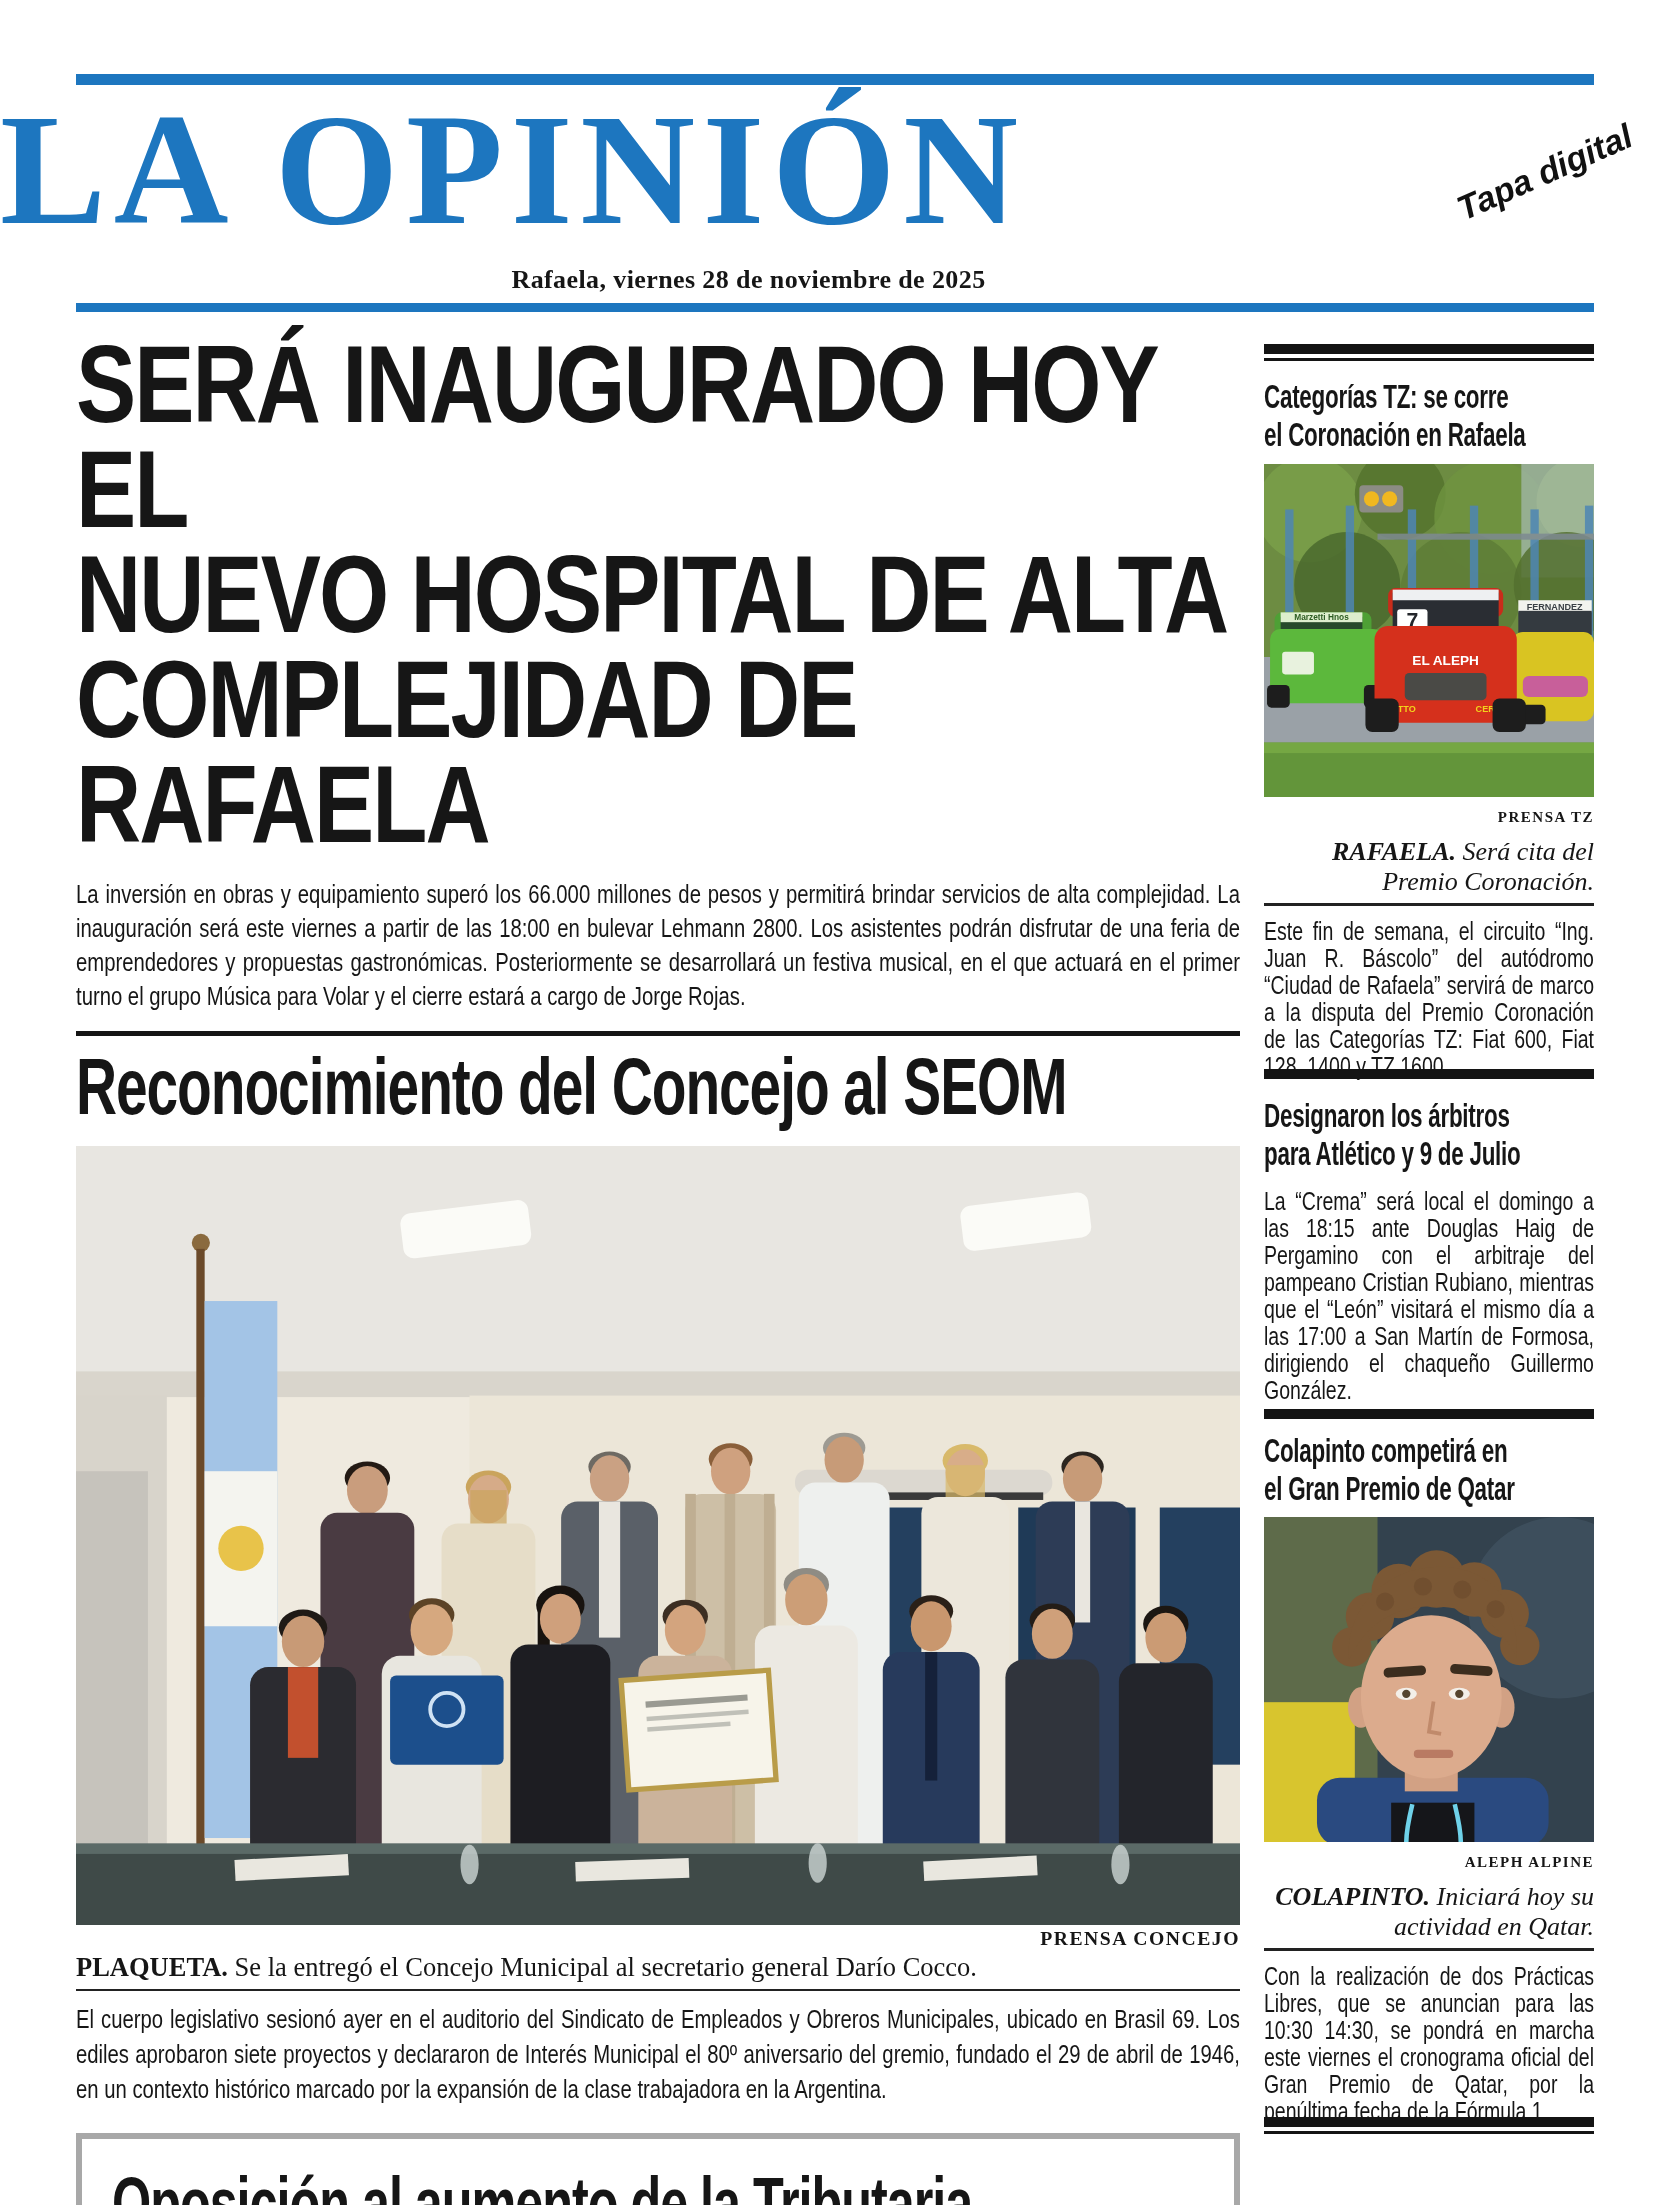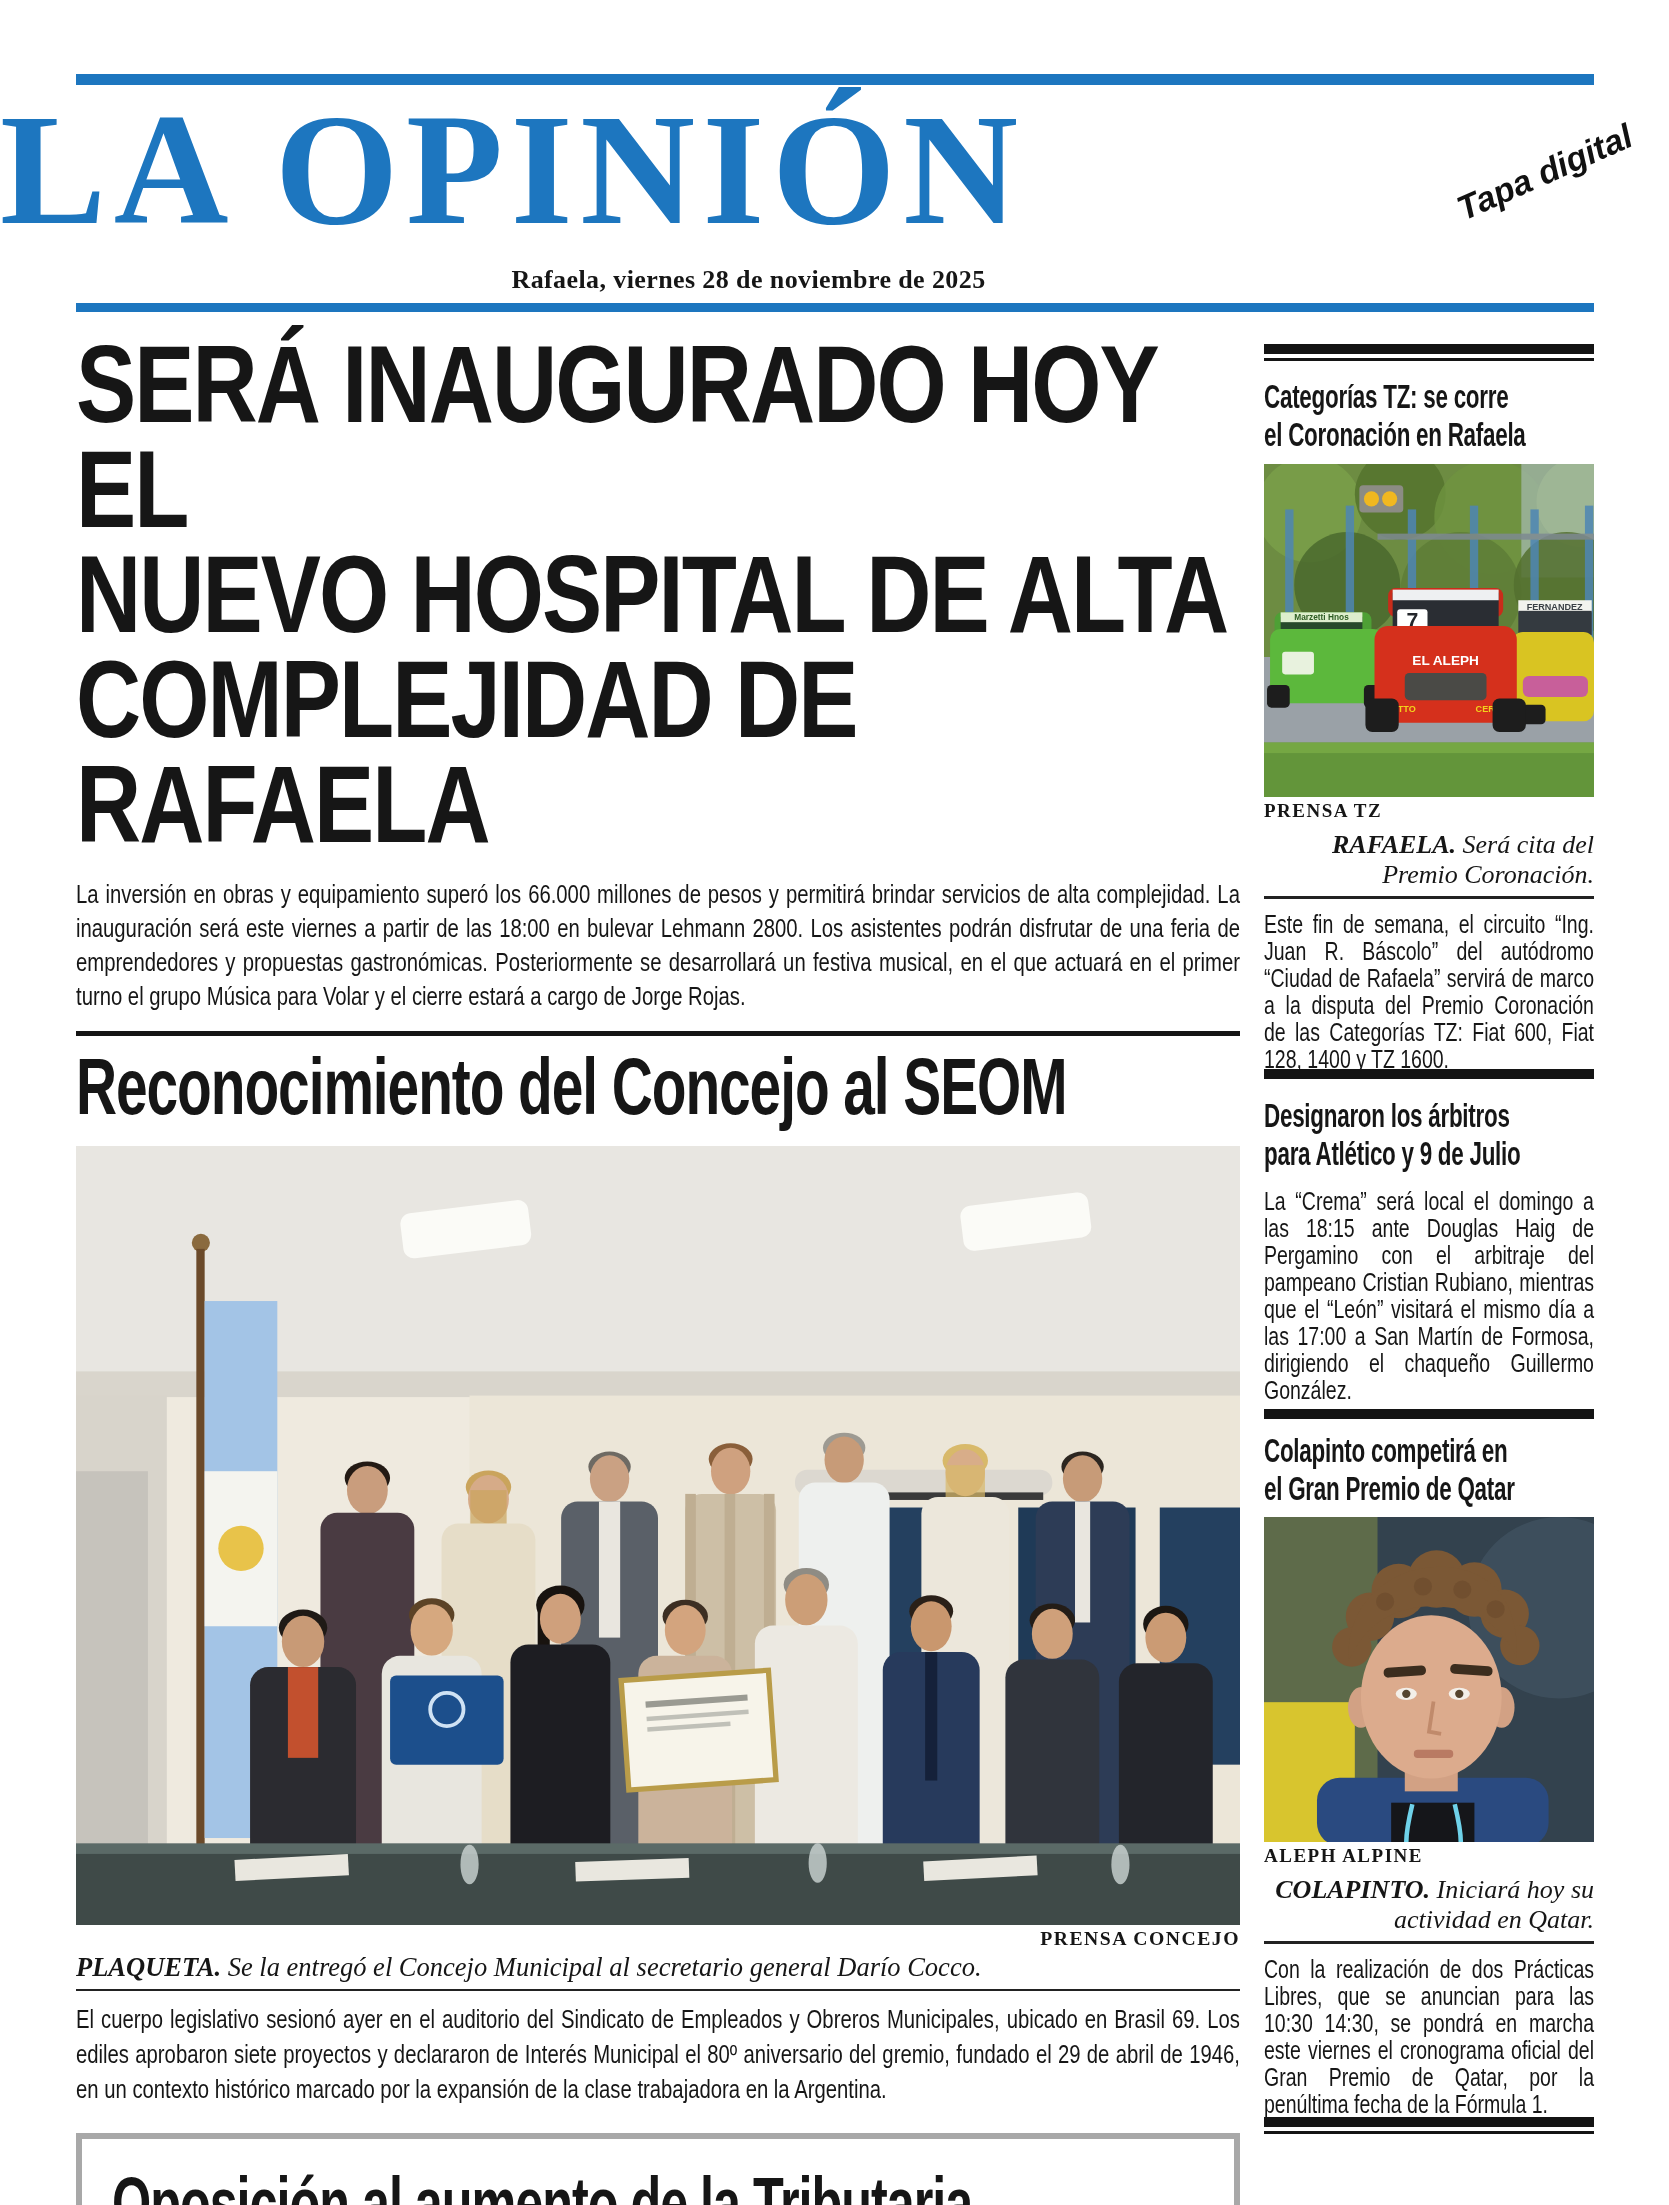--- a/index.html
+++ b/index.html
@@ -28,36 +28,36 @@
   
   .main-col{position:absolute;left:76px;top:331px;width:1164px;}
   .h-main{font-weight:bold;font-size:110px;line-height:105px;letter-spacing:-2.3px;margin:0;}
   .h-main span{display:block;}
   .lead{margin:21px 0 0 0;font-size:26px;line-height:34px;text-align:justify;letter-spacing:0;}
   .rule-black{height:4.5px;background:#141414;margin-top:18px;}
   .h-seom{font-weight:bold;font-size:79px;line-height:83px;letter-spacing:-1.5px;margin:9px 0 0 0;}
   .photo-main{margin-top:18px;width:1164px;height:779px;}
   .credit{font-family:"Liberation Serif",serif;font-weight:bold;font-size:19.7px;line-height:21px;
           letter-spacing:1.5px;text-align:right;margin-top:3px;}
-  .caption{font-family:"Liberation Serif",serif;font-style:italic;font-size:26.5px;line-height:30px;margin-top:3px;}
+  .caption{font-family:"Liberation Serif",serif;font-size:26.5px;line-height:30px;margin-top:3px;}
   .caption b{font-weight:bold;}
   .thin-rule{height:2.3px;background:#222;margin-top:7.6px;}
   .body-text{font-size:26px;line-height:35px;text-align:justify;margin:10.6px 0 0 0;}
   .trib-box{margin-top:26px;border:6px solid #a8a8a8;padding:26px 33px 23px 30px;}
   .h-trib{font-weight:bold;font-size:72px;line-height:77px;letter-spacing:-1.5px;margin:0;}
 
   
   .sb{position:absolute;left:1264px;width:330px;}
   .sb-rule-thick{height:9.8px;background:#141414;}
   .sb-rule-thin{height:3px;background:#141414;margin-top:4.5px;}
   .h-sb{font-weight:bold;font-size:33px;line-height:38px;letter-spacing:-0.4px;margin:16.6px 0 0 0;}
   .h-sb span{display:block;}
   .sb-photo{margin-top:10.6px;width:330px;}
-  .sb-credit{font-family:"Liberation Serif",serif;font-weight:bold;font-size:19px;line-height:21px;
-             letter-spacing:1.5px;margin-top:3px;}
+  .sb-credit{font-family:"Liberation Serif",serif;font-weight:bold;font-size:15px;line-height:21px;
+             letter-spacing:1.5px;text-align:right;margin-top:10px;}
   .sb-caption{font-family:"Liberation Serif",serif;font-style:italic;font-size:26px;line-height:30px;margin-top:9px;text-align:right;}
   .sb-caption b{font-weight:bold;}
   .sb-thin-rule{height:2.3px;background:#222;margin-top:6px;}
   .sb-body{font-size:25px;line-height:27px;text-align:justify;margin:12px 0 0 0;}
 
   svg{display:block;}
 </style>
 </head>
 <body>
 

